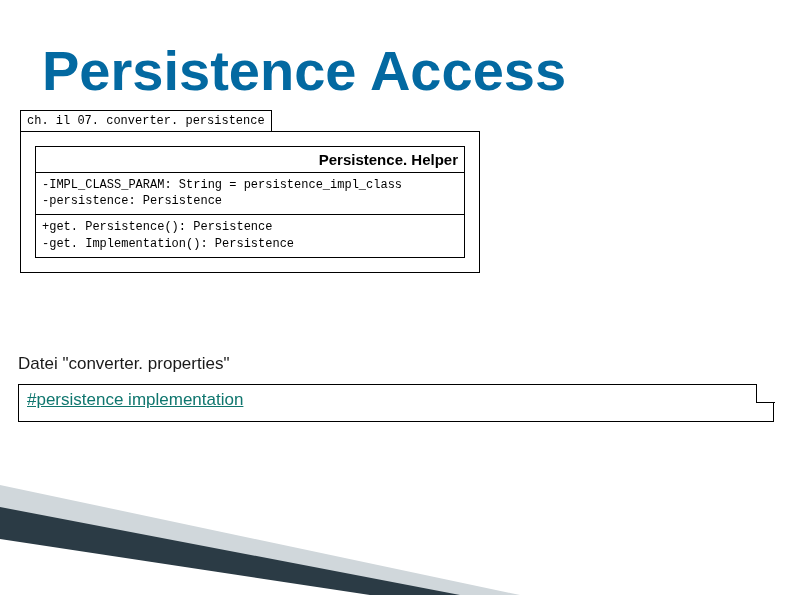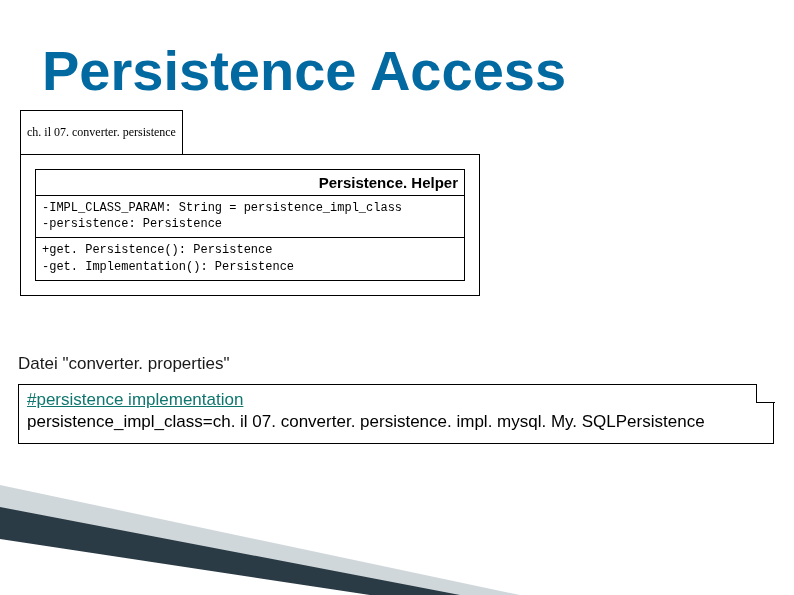--- a/index.html
+++ b/index.html
@@ -25,22 +25,22 @@
     }
     .uml-package {
       position: absolute;
       top: 110px;
       left: 20px;
       width: 460px;
     }
     .package-tab {
       border: 1.5px solid #000;
       display: inline-block;
-      padding: 14px 6px;
-      font-family: Liberation Serif, serif;
+      padding: 3px 6px;
+      font-family: Liberation Mono, monospace;
       font-size: 12px;
       background: white;
     }
     .package-body {
       border: 1.5px solid #000;
       border-top: 1.5px solid #000;
       margin-top: -1.5px;
       padding: 10px 14px 14px 14px;
       background: white;
     }
@@ -137,20 +137,19 @@
         <div>-get. Implementation(): Persistence</div>
       </div>
     </div>
   </div>
 </div>
 
 <div class="file-label">Datei "converter. properties"</div>
 
 <div class="props-box">
   <div class="comment-line">#persistence implementation</div>
-  <div>persistence_impl_class=ch. il 07. converter. persistence. impl. mysql. My. SQLPersistence</div>
 </div>
 
 <svg class="decoration" viewBox="0 0 794 110" preserveAspectRatio="none">
   <polygon points="0,0 0,110 520,110" fill="#d0d7db"></polygon>
   <polygon points="0,22 0,110 460,110" fill="#2b3b45"></polygon>
   <polygon points="0,54 0,110 370,110" fill="#ffffff"></polygon>
 </svg>
 
 </body></html>

